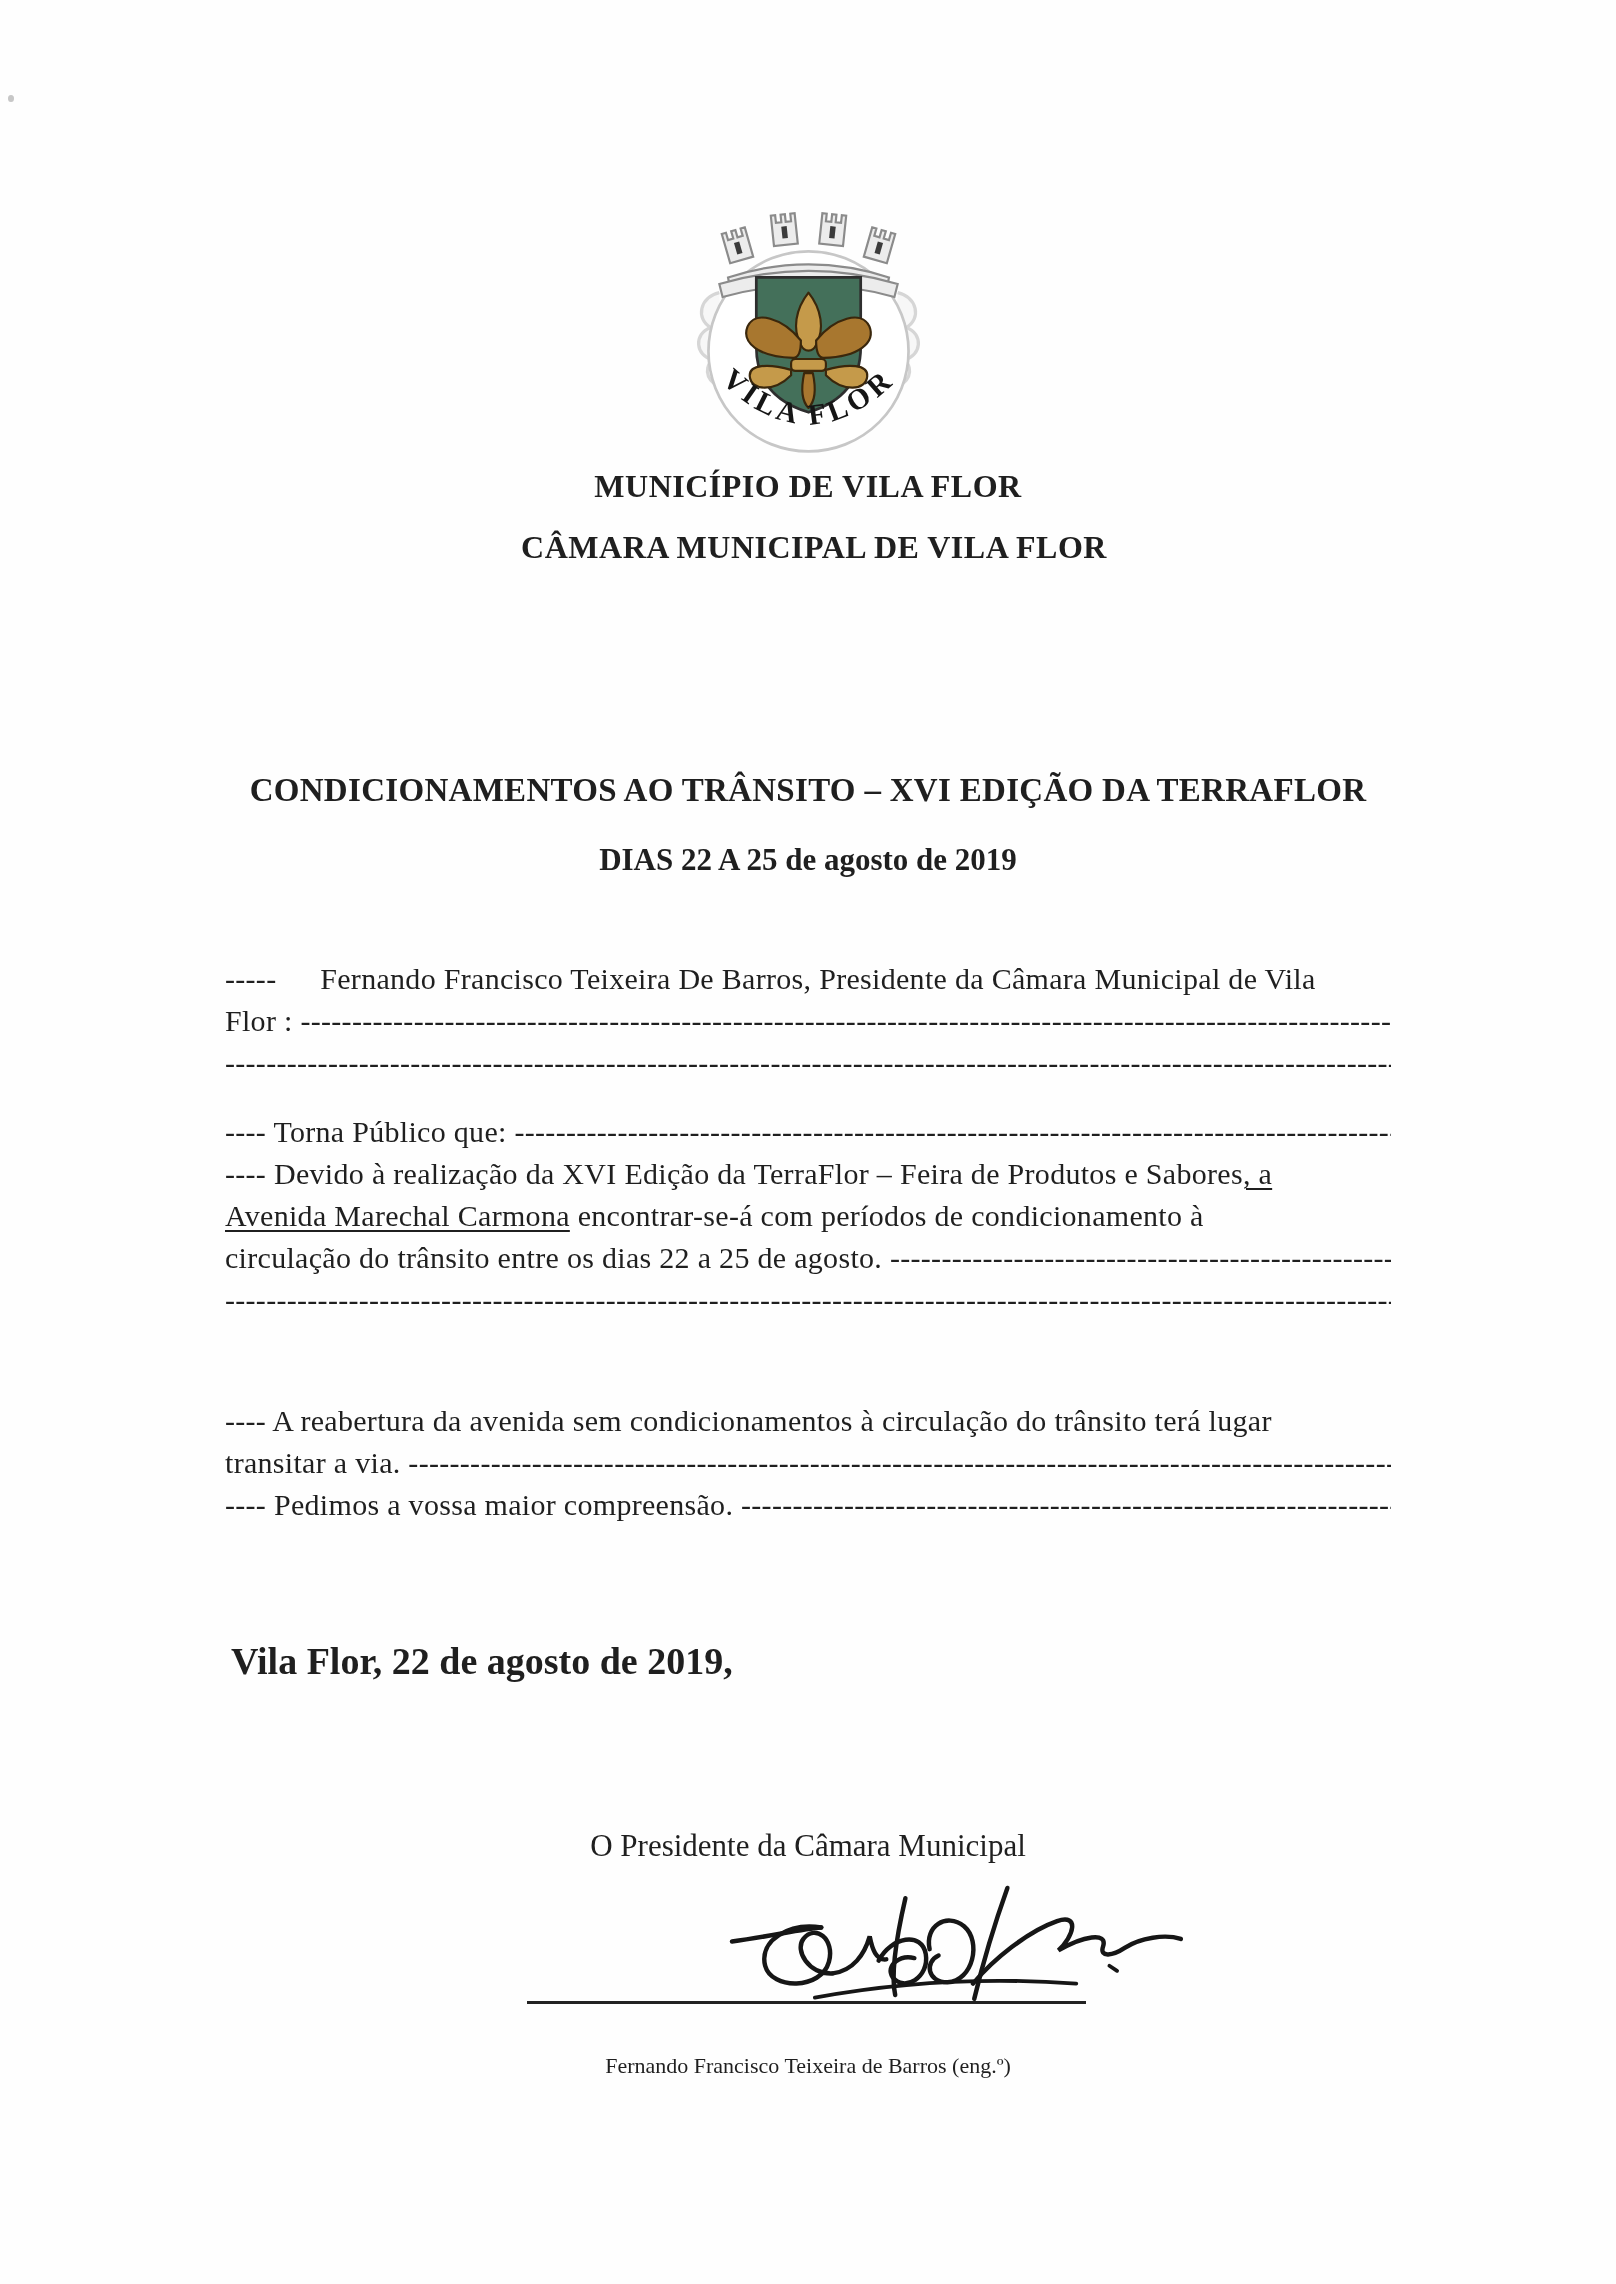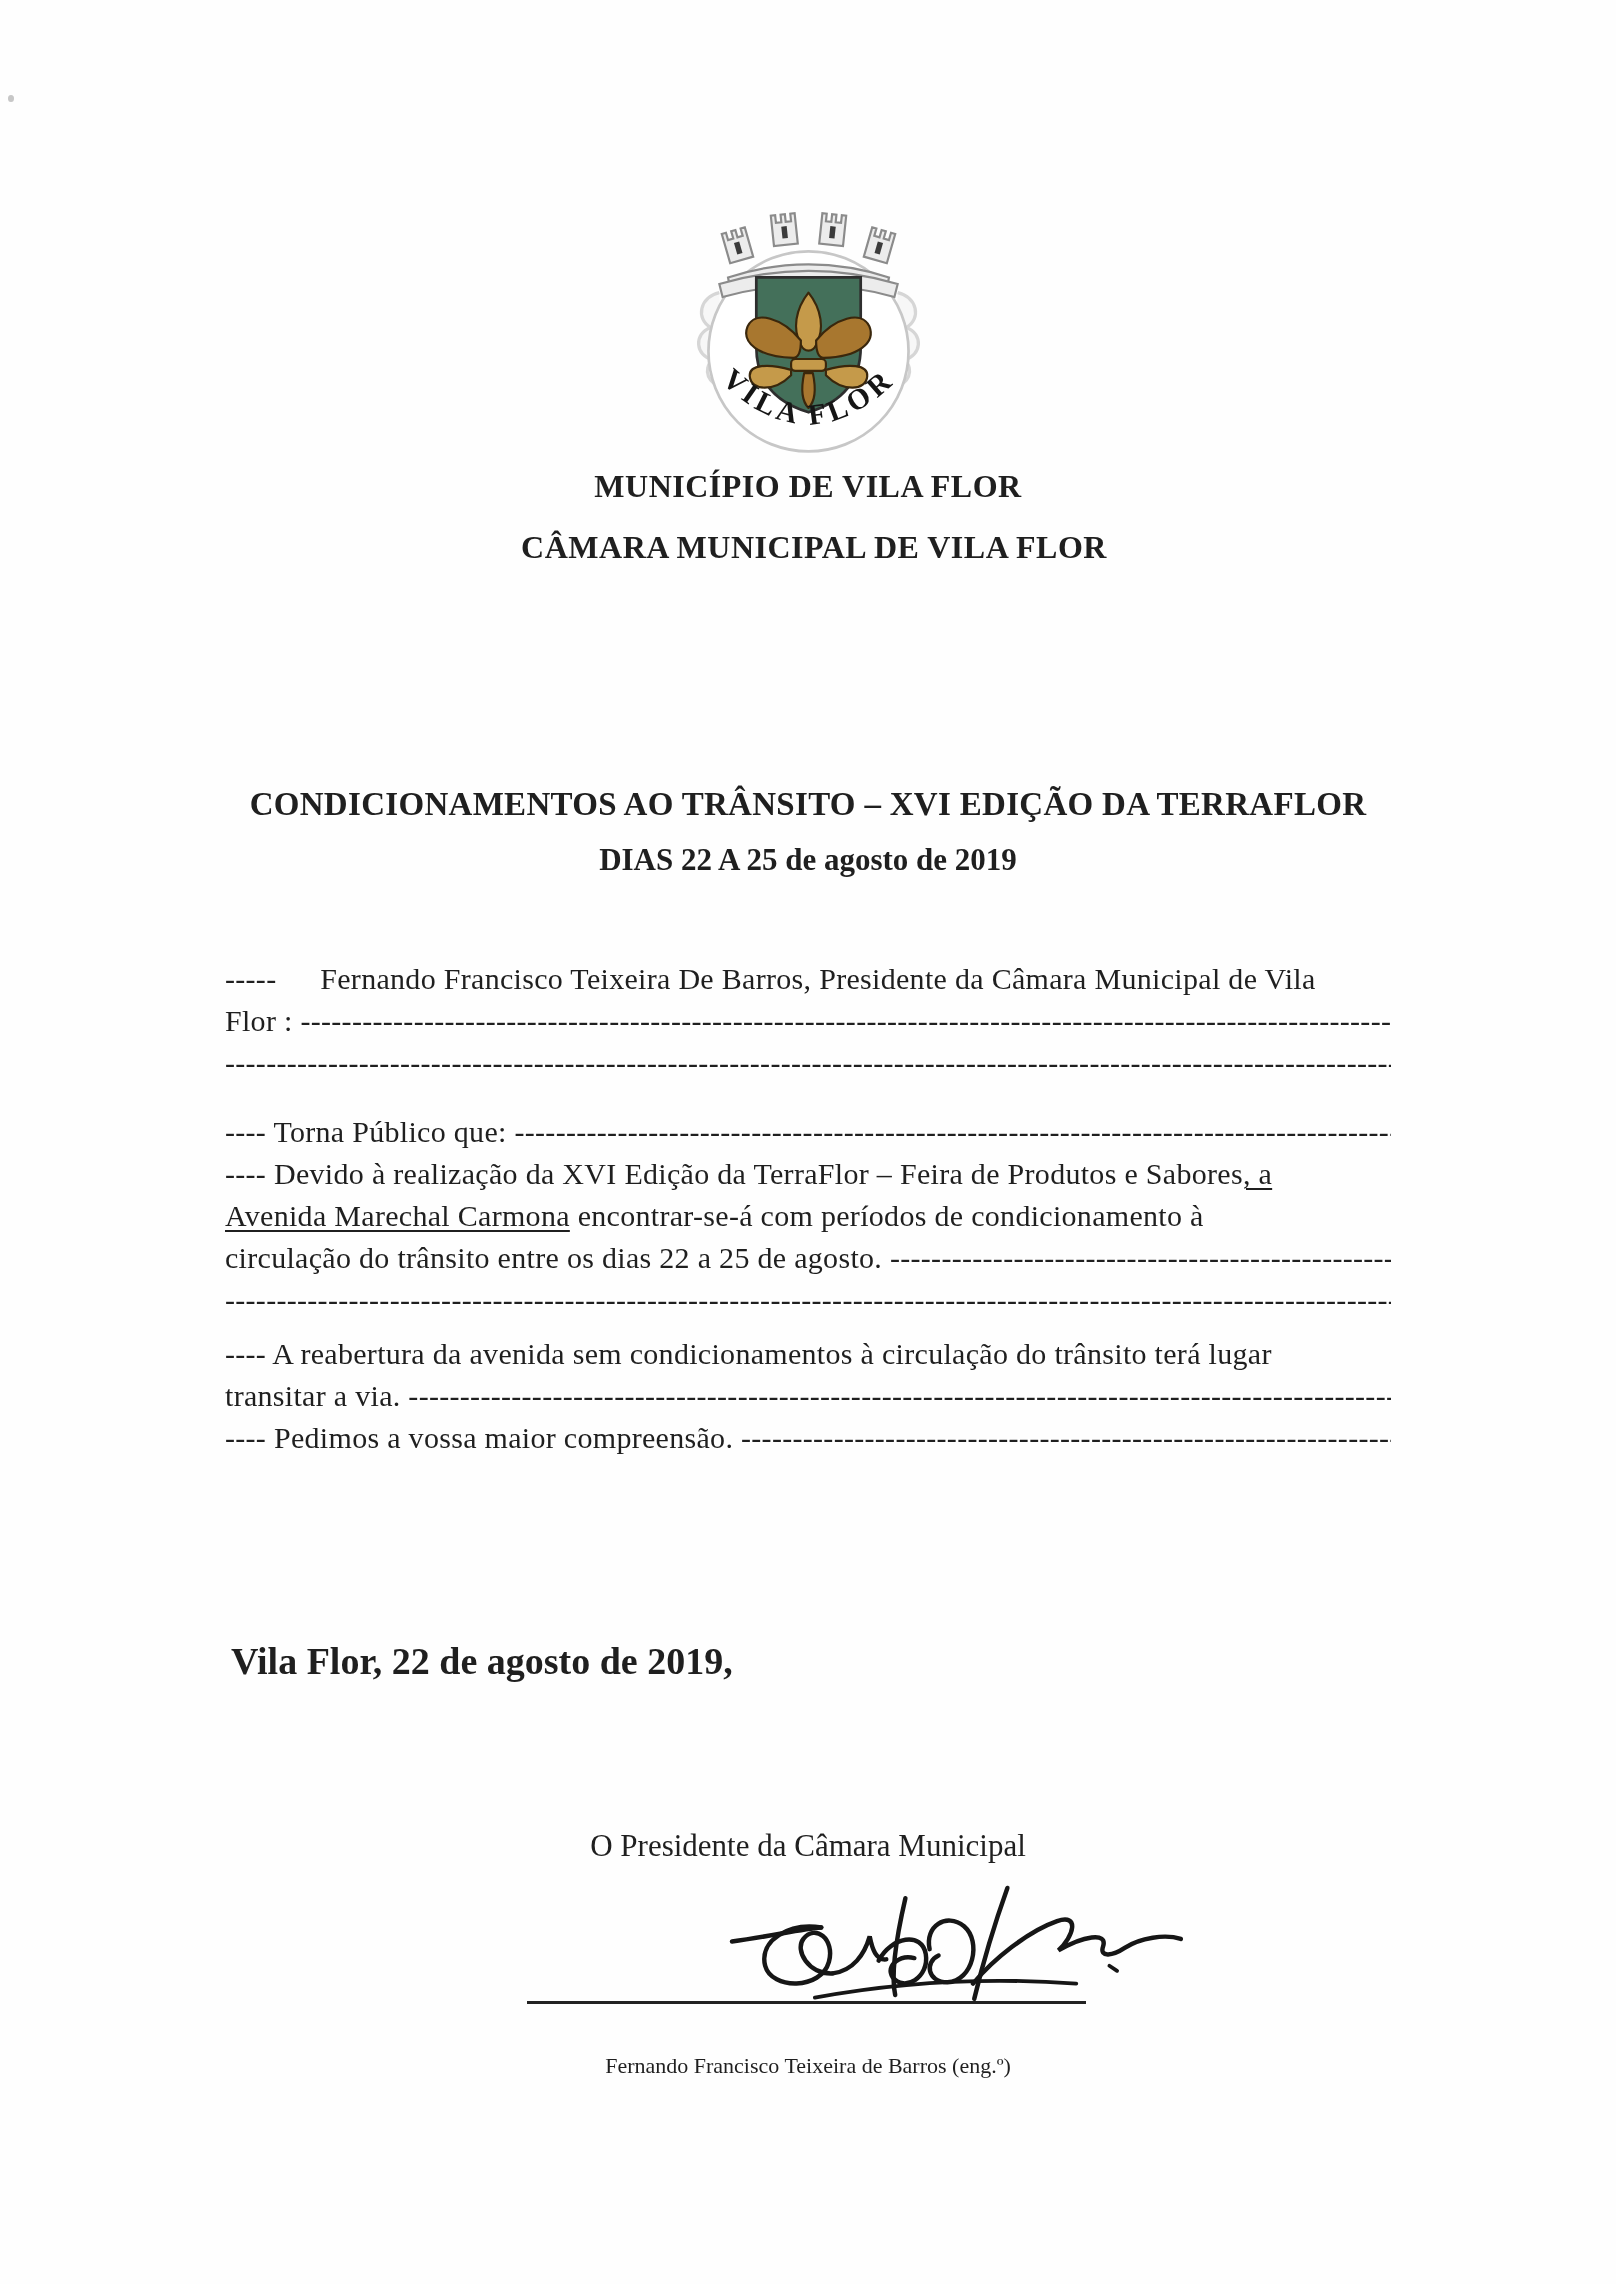--- a/index.html
+++ b/index.html
@@ -17,23 +17,23 @@
   .line{
     white-space:nowrap;overflow:hidden;
     font-size:30px;line-height:42px;height:42px;
     letter-spacing:0.3px;
   }
   .italic{margin-left:36px;}
   .uline{text-decoration:underline;text-decoration-thickness:2px;text-underline-offset:3.9px;}
   .h-muni{top:468px;font-size:32px;letter-spacing:0.5px;}
   .h-camara{top:529px;font-size:32px;letter-spacing:0.5px;padding-left:12px;}
   .h-aviso{top:655px;font-size:32px;letter-spacing:0.7px;}
-  .h-title{top:772px;font-size:33px;letter-spacing:0.3px;margin-top:14px;}
+  .h-title{top:772px;font-size:33px;letter-spacing:0.3px;}
   .h-sub{top:842px;font-size:31px;}
-  .p1{top:958px;} .p2{top:1111px;} .p3{top:1333px;}
+  .p1{top:958px;} .p2{top:1111px;} .p3{top:1400px;}
   .dateline{position:absolute;left:231px;top:1639px;font-size:38px;font-weight:bold;}
   .sig-title{top:1828px;font-size:31px;}
   .sig-svg{position:absolute;left:714px;top:1865px;width:495px;height:153px;}
   .sig-line{position:absolute;left:527px;top:2001px;width:559px;height:2.6px;background:#222;}
   .sig-name{top:2053px;font-size:22px;}
   .crest{position:absolute;left:678px;top:188px;width:261px;height:268px;}
   .speck{position:absolute;left:7.8px;top:95px;width:5.9px;height:7.2px;background:#999;border-radius:50%;opacity:.55;}
 </style>
 </head>
 <body>

